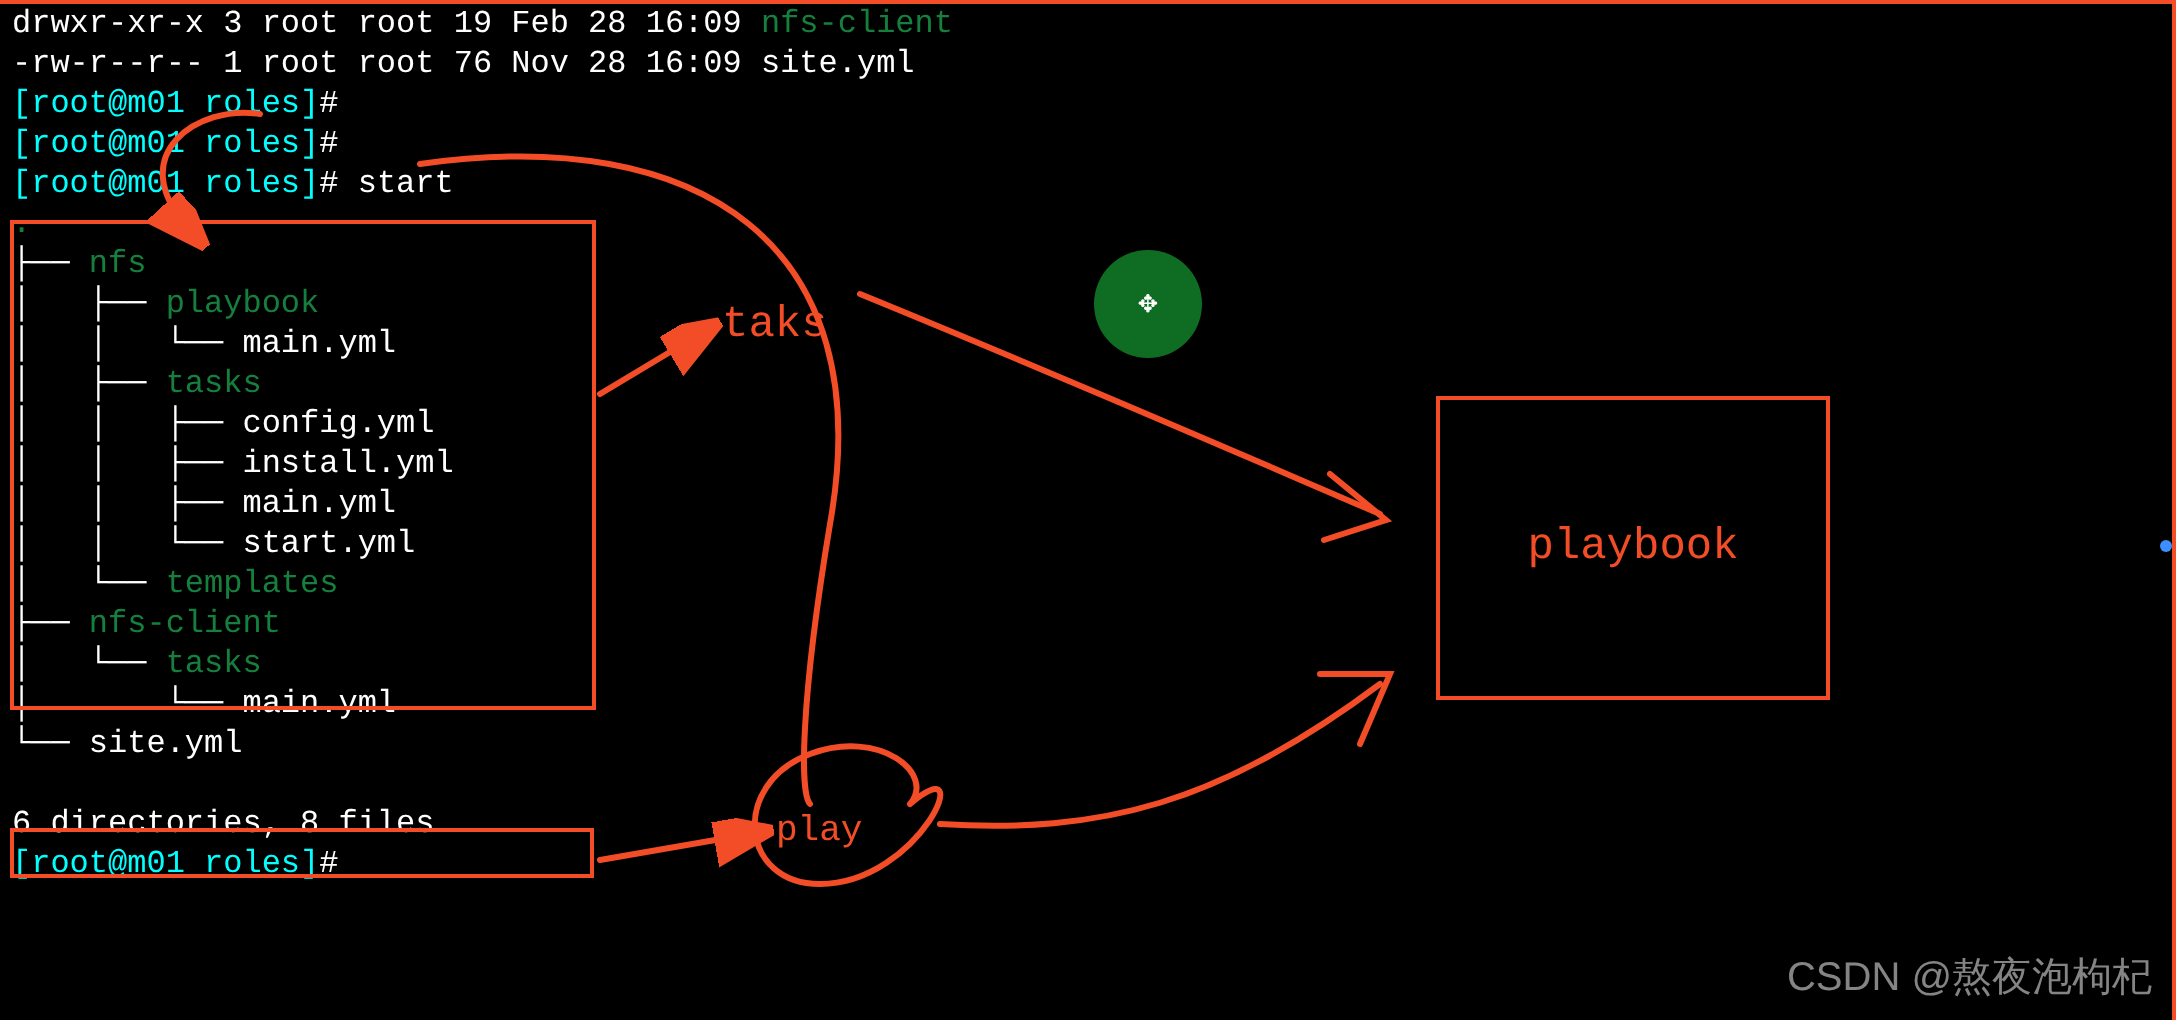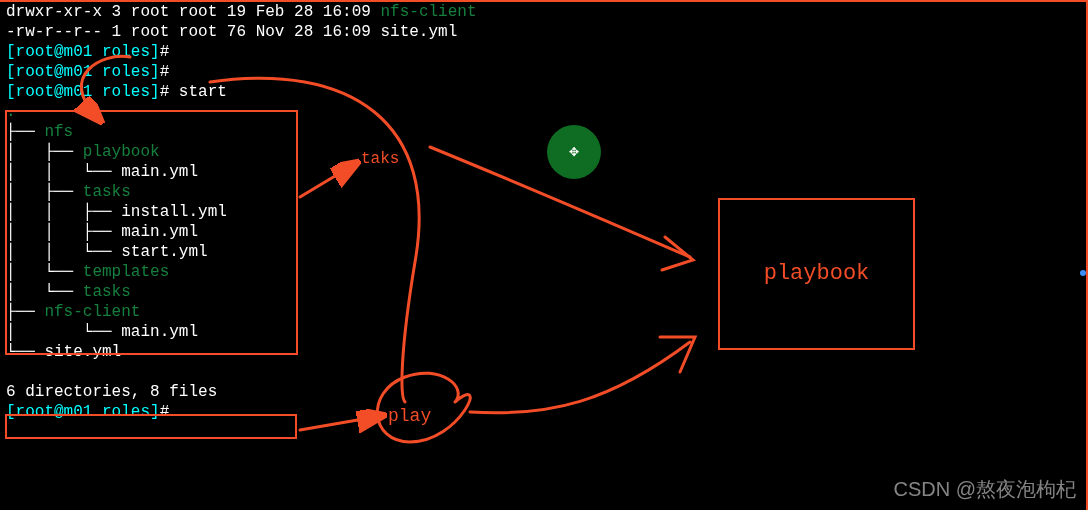--- a/index.html
+++ b/index.html
@@ -31,46 +31,47 @@
     #box3 { top: 196px; left: 718px; width: 197px; height: 152px; display:flex; align-items:center; justify-content:center; font-size:22px; }
     .green-circle {
       position: absolute;
       top: 123px; left: 547px;
       width: 54px; height: 54px;
       background: #0e6d22;
       border-radius: 50%;
       display:flex; align-items:center; justify-content:center;
       color:#fff; font-size:16px;
     }
-    .label-taks { position:absolute; top:147px; left:361px; font-size:16px; }
+    .label-taks { position:absolute; top:147px; left:361px; font-size:22px; }
     .label-play { position:absolute; top:403px; left:388px; font-size:18px; }
     .watermark { position:absolute; bottom:8px; right:10px; color:rgba(220,220,220,0.6); font-family:Liberation Sans, sans-serif; font-size:20px; }
     svg.overlay { position:absolute; top:0; left:0; width:1088px; height:510px; pointer-events:none; }
     .blue-dot { position:absolute; right:0; top:268px; width:6px; height:6px; background:#3d8fff; border-radius:50%; }
   </style>
 </head>
 <body>
 
 <div>
   <div class="line"><span>drwxr-xr-x 3 root root 19 Feb 28 16:09 </span><span class="blue">nfs-client</span></div>
   <div class="line">-rw-r--r-- 1 root root 76 Nov 28 16:09 site.yml</div>
   <div class="line"><span class="cyan">[root@m01 roles]</span><span>#</span></div>
   <div class="line"><span class="cyan">[root@m01 roles]</span><span>#</span></div>
   <div class="line"><span class="cyan">[root@m01 roles]</span><span>#</span><span> start</span></div>
   <div class="line"><span class="blue">.</span></div>
   <div class="line"><span>├── </span><span class="blue">nfs</span></div>
   <div class="line"><span>│   ├── </span><span class="blue">playbook</span></div>
   <div class="line">│   │   └── main.yml</div>
   <div class="line"><span>│   ├── </span><span class="blue">tasks</span></div>
+  <div class="line">│   │   ├── config.yml</div>
   <div class="line">│   │   ├── install.yml</div>
   <div class="line">│   │   ├── main.yml</div>
   <div class="line">│   │   └── start.yml</div>
   <div class="line"><span>│   └── </span><span class="blue">templates</span></div>
+  <div class="line"><span>├── </span><span class="blue">nfs-client</span></div>
   <div class="line"><span>│   └── </span><span class="blue">tasks</span></div>
-  <div class="line"><span>├── </span><span class="blue">nfs-client</span></div>
   <div class="line">│       └── main.yml</div>
   <div class="line">└── site.yml</div>
   <div class="line">&nbsp;</div>
   <div class="line">6 directories, 8 files</div>
   <div class="line"><span class="cyan">[root@m01 roles]</span><span>#</span></div>
 </div>
 
 <div id="box1" class="red-box"></div>
 <div id="box2" class="red-box"></div>
 <div id="box3" class="red-box red-anno">playbook</div>

